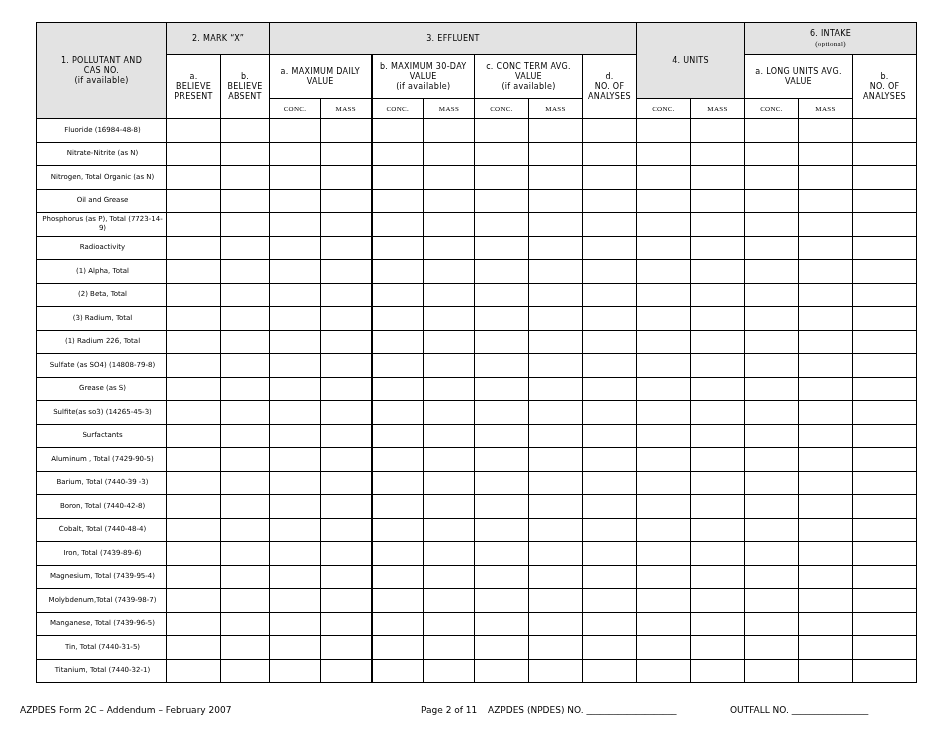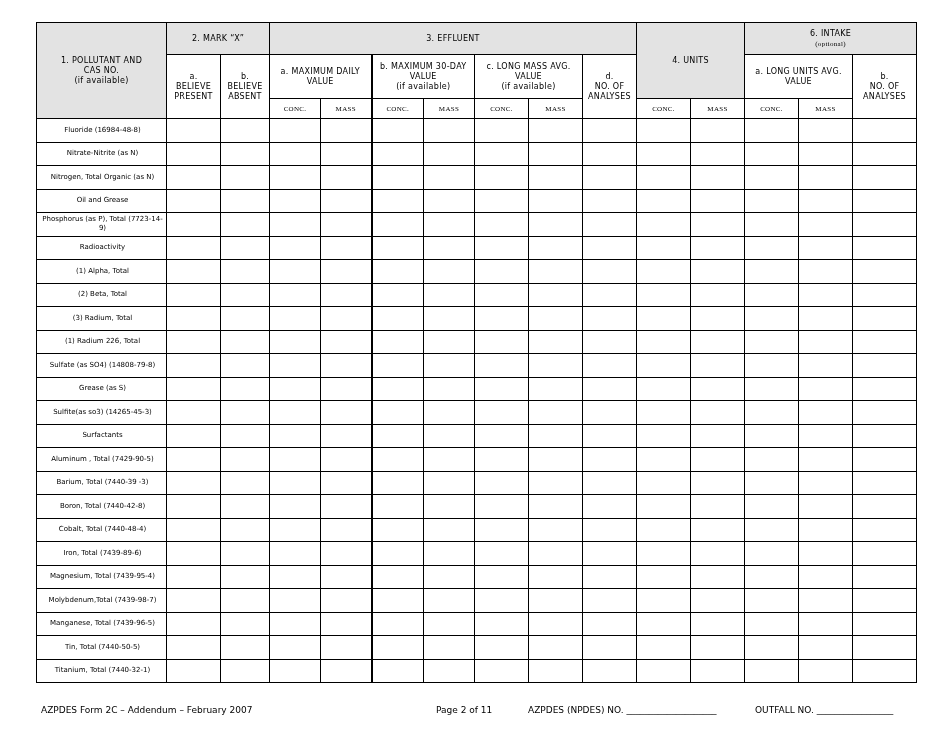--- a/index.html
+++ b/index.html
@@ -66,21 +66,21 @@
     <th colspan="2">
       <div>a.  MAXIMUM DAILY</div>
       <div>VALUE</div>
     </th>
     <th colspan="2" class="thickl">
       <div>b. MAXIMUM 30-DAY</div>
       <div>VALUE</div>
       <div>(if available)</div>
     </th>
     <th colspan="2">
-      <div>c.  LONG MASS AVG.</div>
+      <div>c.  CONC TERM AVG.</div>
       <div>VALUE</div>
       <div>(if available)</div>
     </th>
     <th rowspan="2">
       <div>d.</div>
       <div>NO. OF</div>
       <div>ANALYSES</div>
     </th>
     <th colspan="2">
       <div>a.  LONG UNITS AVG.</div>
@@ -474,21 +474,21 @@
         <td></td>
         <td></td>
         <td></td>
         <td></td>
         <td></td>
         <td></td>
         <td></td>
         <td></td>
       </tr>
       <tr class="data">
-        <td class="lbl">Tin, Total (7440-50-5)</td>
+        <td class="lbl">Tin, Total (7440-31-5)</td>
         <td></td>
         <td></td>
         <td></td>
         <td></td>
         <td class="thickl"></td>
         <td></td>
         <td></td>
         <td></td>
         <td></td>
         <td></td>
@@ -510,16 +510,16 @@
         <td></td>
         <td></td>
         <td></td>
         <td></td>
         <td></td>
         <td></td>
       </tr>
     </tbody>
 </table>
 
-<div class="footer" style="left:41px;">AZPDES Form 2C  –  Addendum  – February 2007</div>
-<div class="footer" style="left:436px;">Page 2 of 11</div>
-<div class="footer" style="left:528px;text-align:center;">AZPDES (NPDES) NO. ____________________</div>
-<div class="footer" style="left:755px;">OUTFALL NO. _________________</div>
+<div class="footer" style="left:20px;">AZPDES Form 2C  –  Addendum  – February 2007</div>
+<div class="footer" style="left:421px;">Page 2 of 11</div>
+<div class="footer" style="left:488px;text-align:center;">AZPDES (NPDES) NO. ____________________</div>
+<div class="footer" style="left:730px;">OUTFALL NO. _________________</div>
 
 </body></html>

